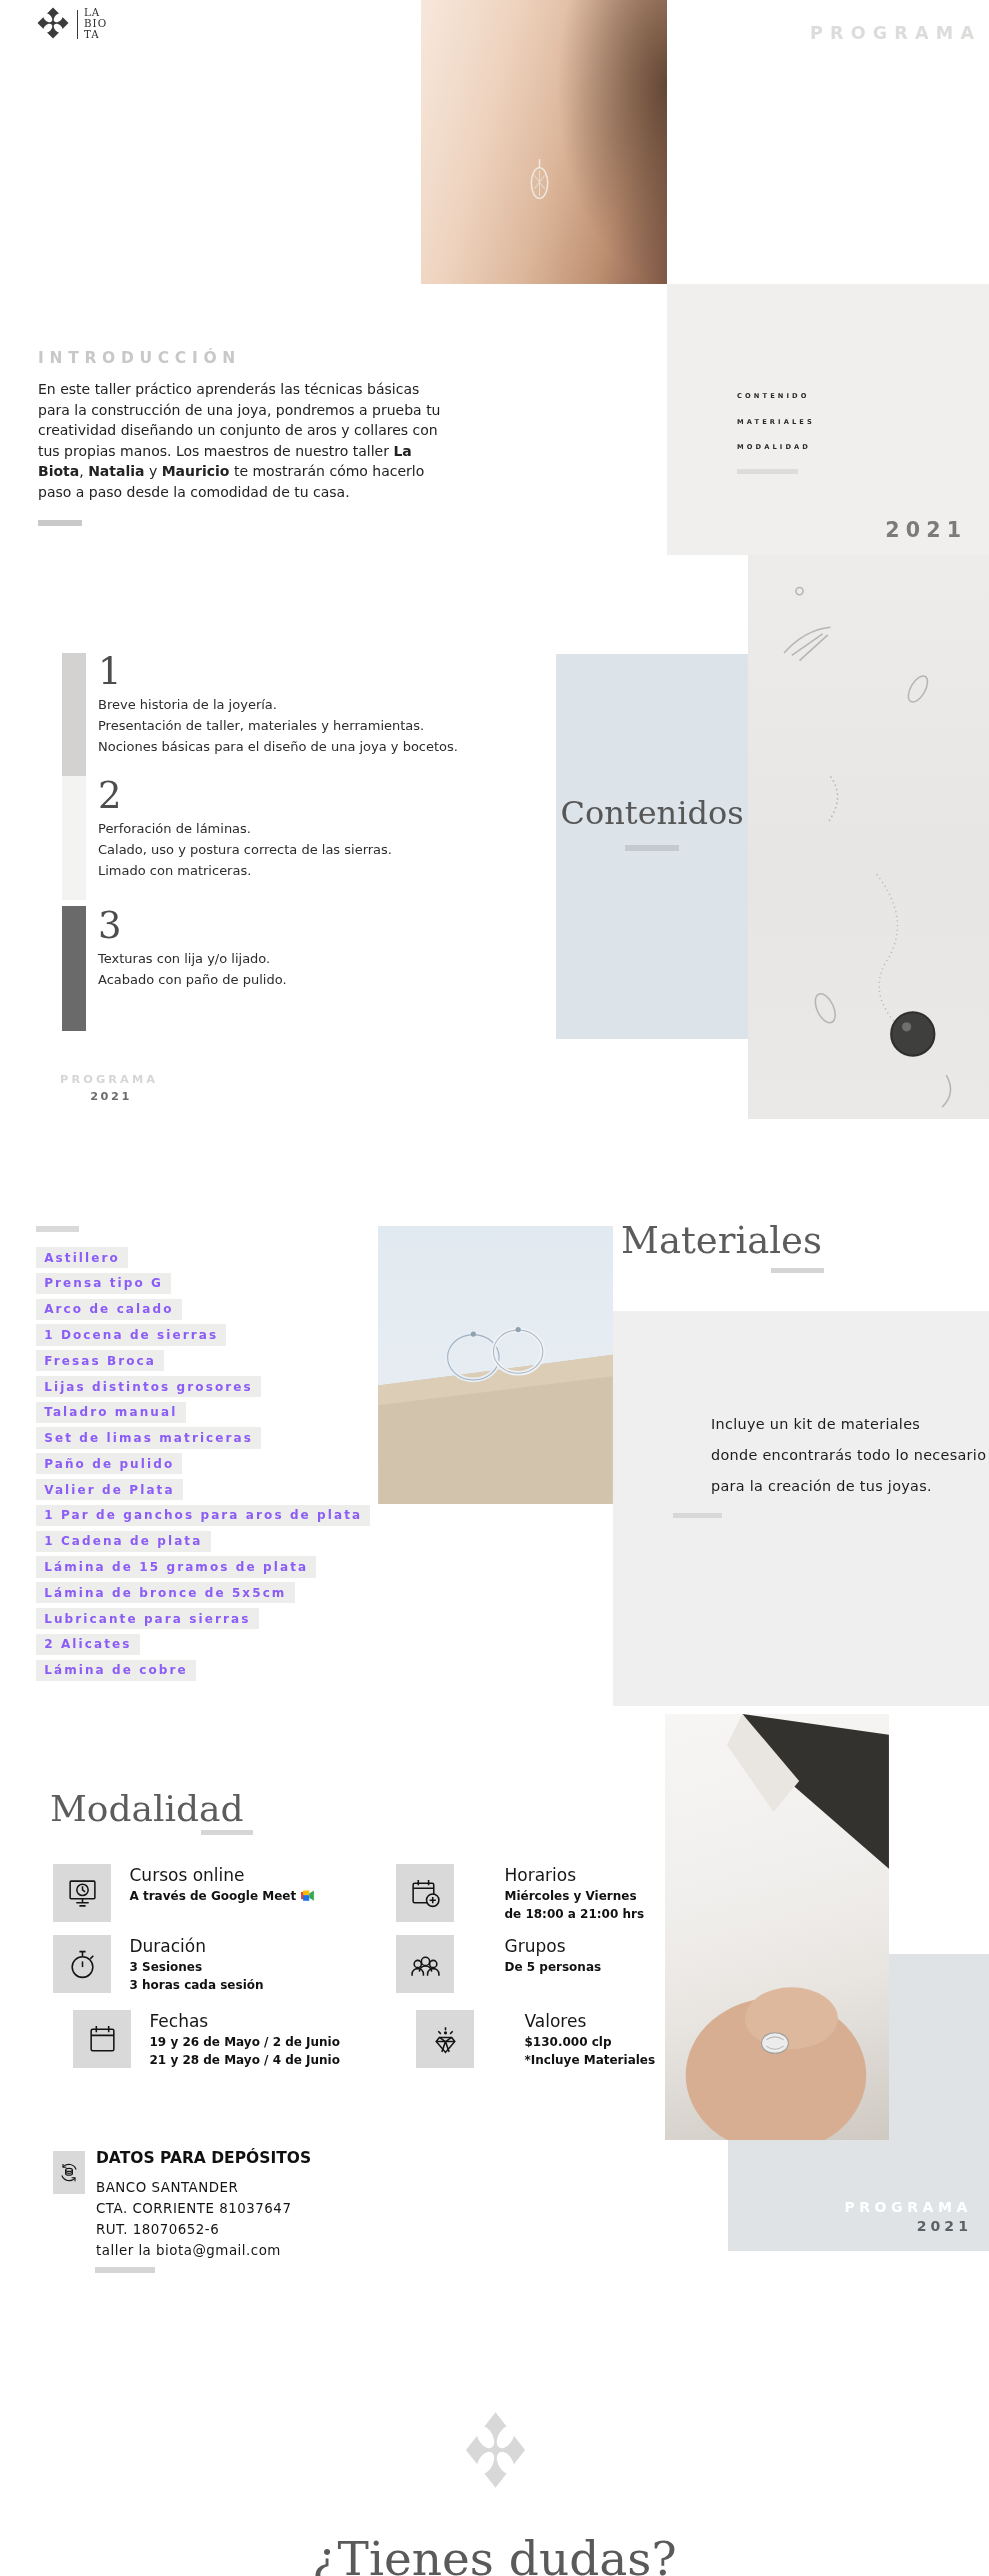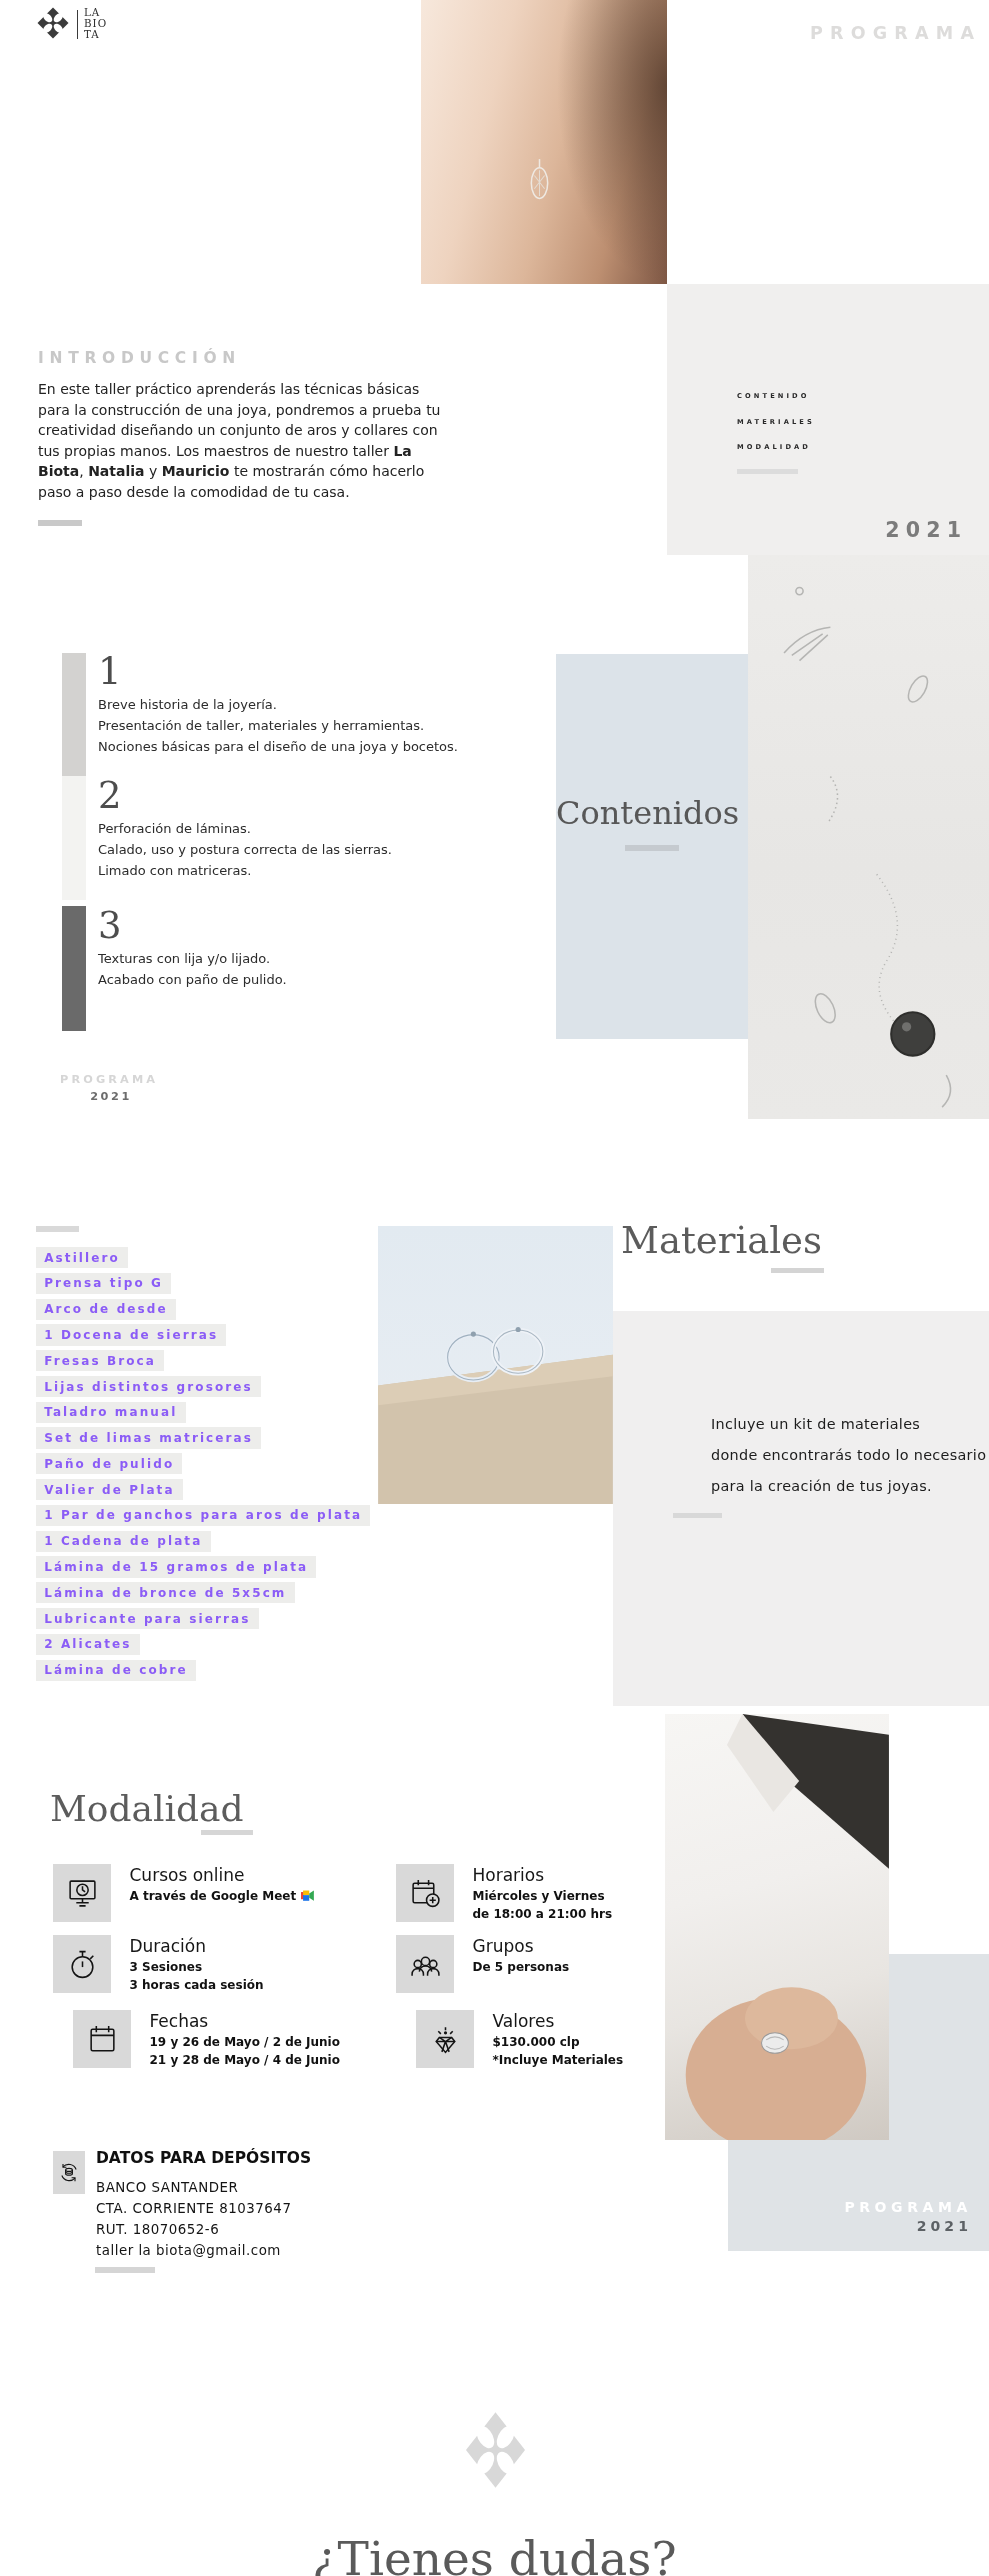--- a/index.html
+++ b/index.html
@@ -31,21 +31,21 @@
   .hero-mode{font-family:"DejaVu Sans","Liberation Sans",sans-serif;font-size:10.8px;
              letter-spacing:0.5px;color:#4b4b4b;margin-left:13.4px;}
   .intro-label{left:38px;top:349px;font-size:15.5px;font-weight:700;letter-spacing:5.7px;color:#c8c8c8;}
   .intro-par{left:38px;top:379px;width:415px;font-size:14px;line-height:20.6px;color:#222222;}
   .dash{background:#c9c9c9;}
   .intro-dash{left:38px;top:520px;width:44px;height:5.7px;}
 
   
   .jewelry-photo{left:748px;top:555px;width:241px;height:564px;
     background:linear-gradient(180deg,#edecea 0%,#e7e6e4 55%,#eae9e7 100%);}
-  .contents-box{left:556px;top:654px;width:192px;height:385px;background:#dce3e9;text-align:left;}
+  .contents-box{left:556px;top:654px;width:192px;height:385px;background:#dce3e9;text-align:center;}
   .contents-title{margin-top:140px;font-size:32px;color:#575757;}
   .contents-underline{width:54px;height:5.7px;background:#c5cacf;margin:13.4px auto 0 auto;}
 
   .cbar{left:62px;width:24px;}
   .cbar1{top:653px;height:123px;background:#d3d2d0;}
   .cbar2{top:776px;height:124px;background:#f3f3f1;}
   .cbar3{top:906px;height:125px;background:#6a6a6a;}
   .citem{left:98px;}
   .citem .cnum{font-size:37px;line-height:44px;color:#4d4d4d;}
   .citem .cline{font-size:13px;line-height:21px;color:#2c2c2c;}
@@ -74,21 +74,21 @@
   
   .modal-title{left:50px;top:1788px;font-size:36px;color:#5c5c5c;}
   .modal-underline{left:201px;top:1830px;width:52px;height:5.2px;background:#d6d6d6;}
   .card{display:flex;align-items:flex-start;}
   .icon-box{width:58px;height:58px;background:#d9d9d9;display:flex;align-items:center;
             justify-content:center;flex:0 0 58px;}
   .card-text{margin-left:18.5px;padding-top:1px;}
   .card-title{font-size:17px;color:#161616;line-height:21.6px;}
   .card-line{font-size:12px;font-weight:700;line-height:17px;color:#111111;margin-top:1px;}
   .card-line .meet{vertical-align:-2.1px;margin-left:5.2px;}
-  .cardL{left:53px;} .cardR{left:396px;}
+  .cardL{left:53px;} .cardR{left:396px;gap:32px;}
   .row1{top:1864px;} .row2{top:1935px;} .row3{top:2010px;padding-left:20px;}
 
   .hand-photo{left:665px;top:1714px;width:224px;height:426px;z-index:2;
     background:linear-gradient(165deg,#f7f6f4 0%,#f1efed 40%,#e8e5e1 65%,#cfc9c2 100%);}
   .blue-box2{left:728px;top:1954px;width:261px;height:297px;background:#dfe3e6;z-index:1;}
   .programa-right{left:824px;top:2199px;width:148px;text-align:right;z-index:3;}
   .programa-right .pm1{font-size:14px;font-weight:700;letter-spacing:4.6px;color:#ffffff;}
   .programa-right .pm2{font-size:14px;font-weight:700;letter-spacing:4.1px;color:#5c6165;margin-top:3.1px;}
 
   .dep-icon-box{left:53px;top:2151px;width:32px;height:43px;background:#d9d9d9;
@@ -204,21 +204,21 @@
   <div class="abs programa-mark programa-left">
     <div class="pm1">PROGRAMA</div>
     <div class="pm2">2021</div>
   </div>
 
   <div class="abs mat-dash"></div>
 
   <div class="abs pill-list">
     <div class="pill">Astillero</div>
     <div class="pill">Prensa tipo G</div>
-    <div class="pill">Arco de desde</div>
+    <div class="pill">Arco de calado</div>
     <div class="pill">1 Docena de sierras</div>
     <div class="pill">Fresas Broca</div>
     <div class="pill">Lijas distintos grosores</div>
     <div class="pill">Taladro manual</div>
     <div class="pill">Set de limas matriceras</div>
     <div class="pill">Paño de pulido</div>
     <div class="pill">Valier de Plata</div>
     <div class="pill">1 Par de ganchos para aros de plata</div>
     <div class="pill">1 Cadena de plata</div>
     <div class="pill">Lámina de 15 gramos de plata</div>

